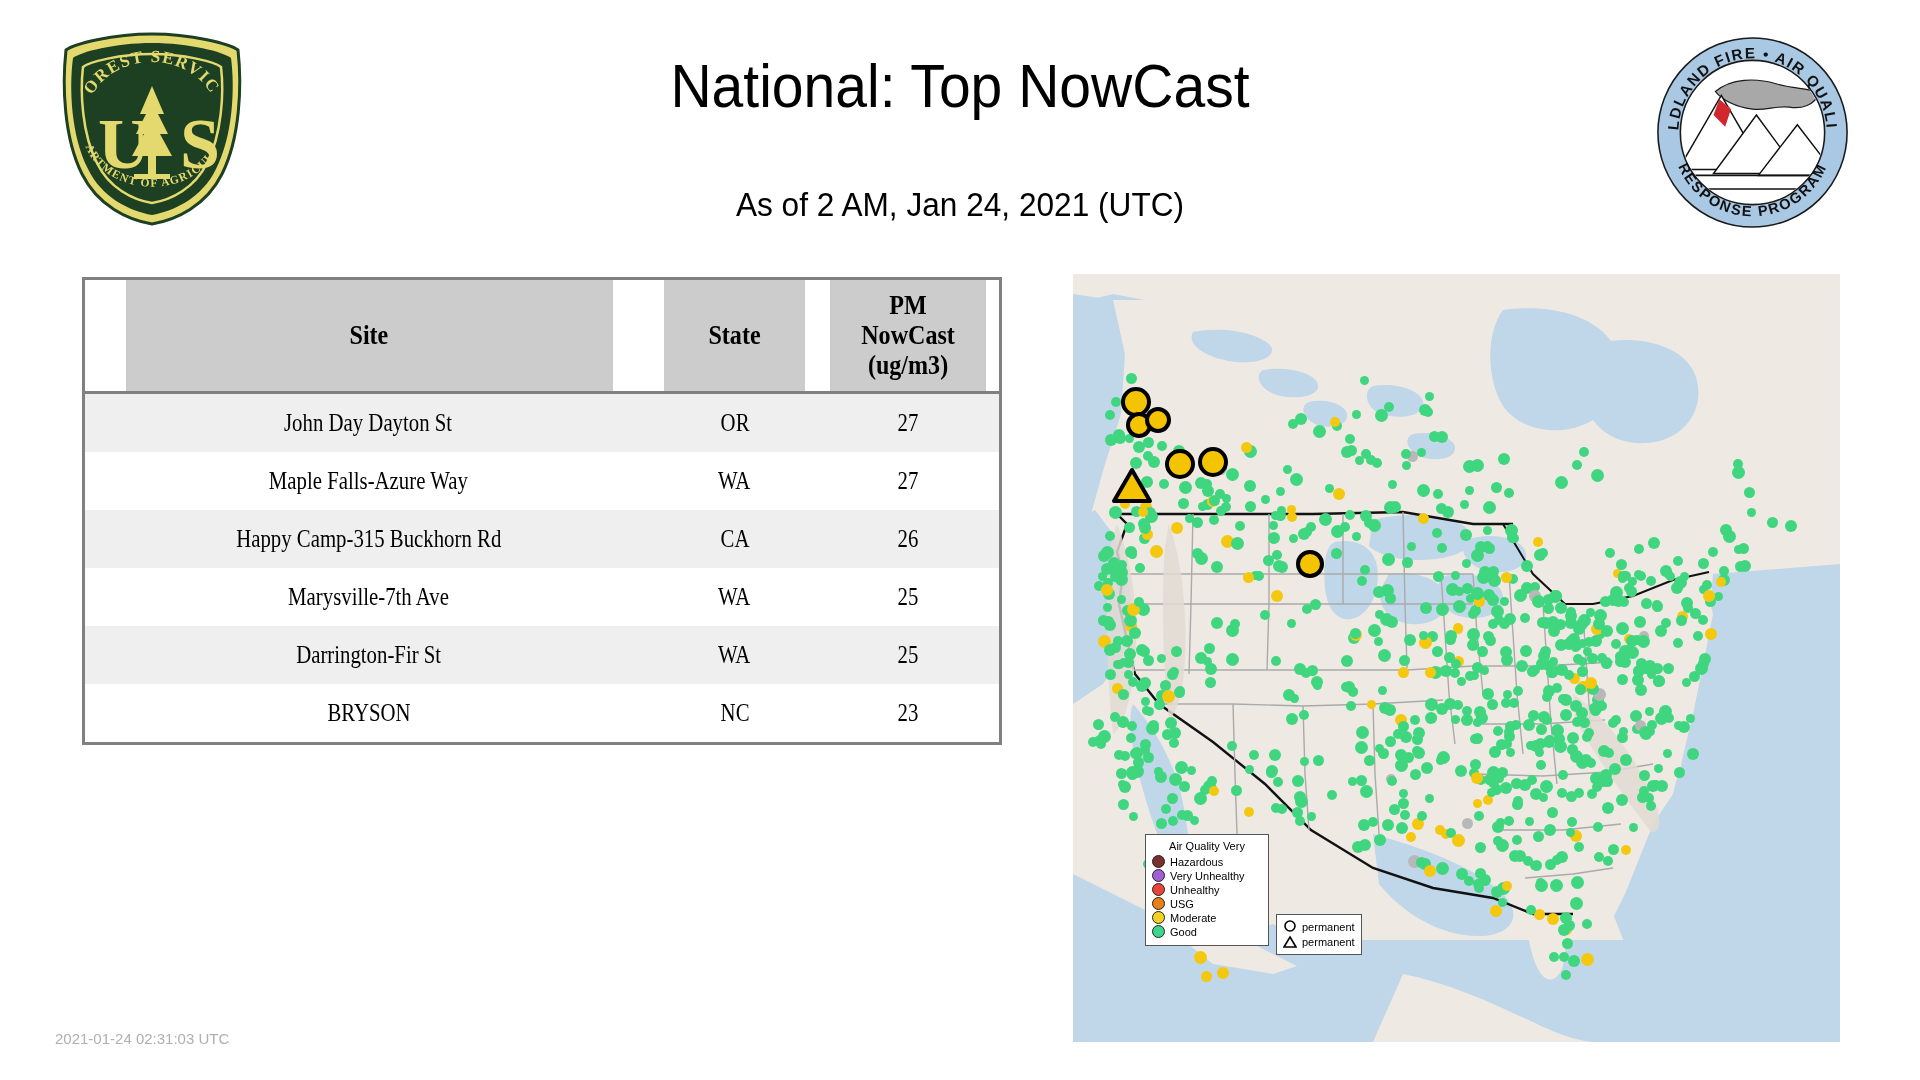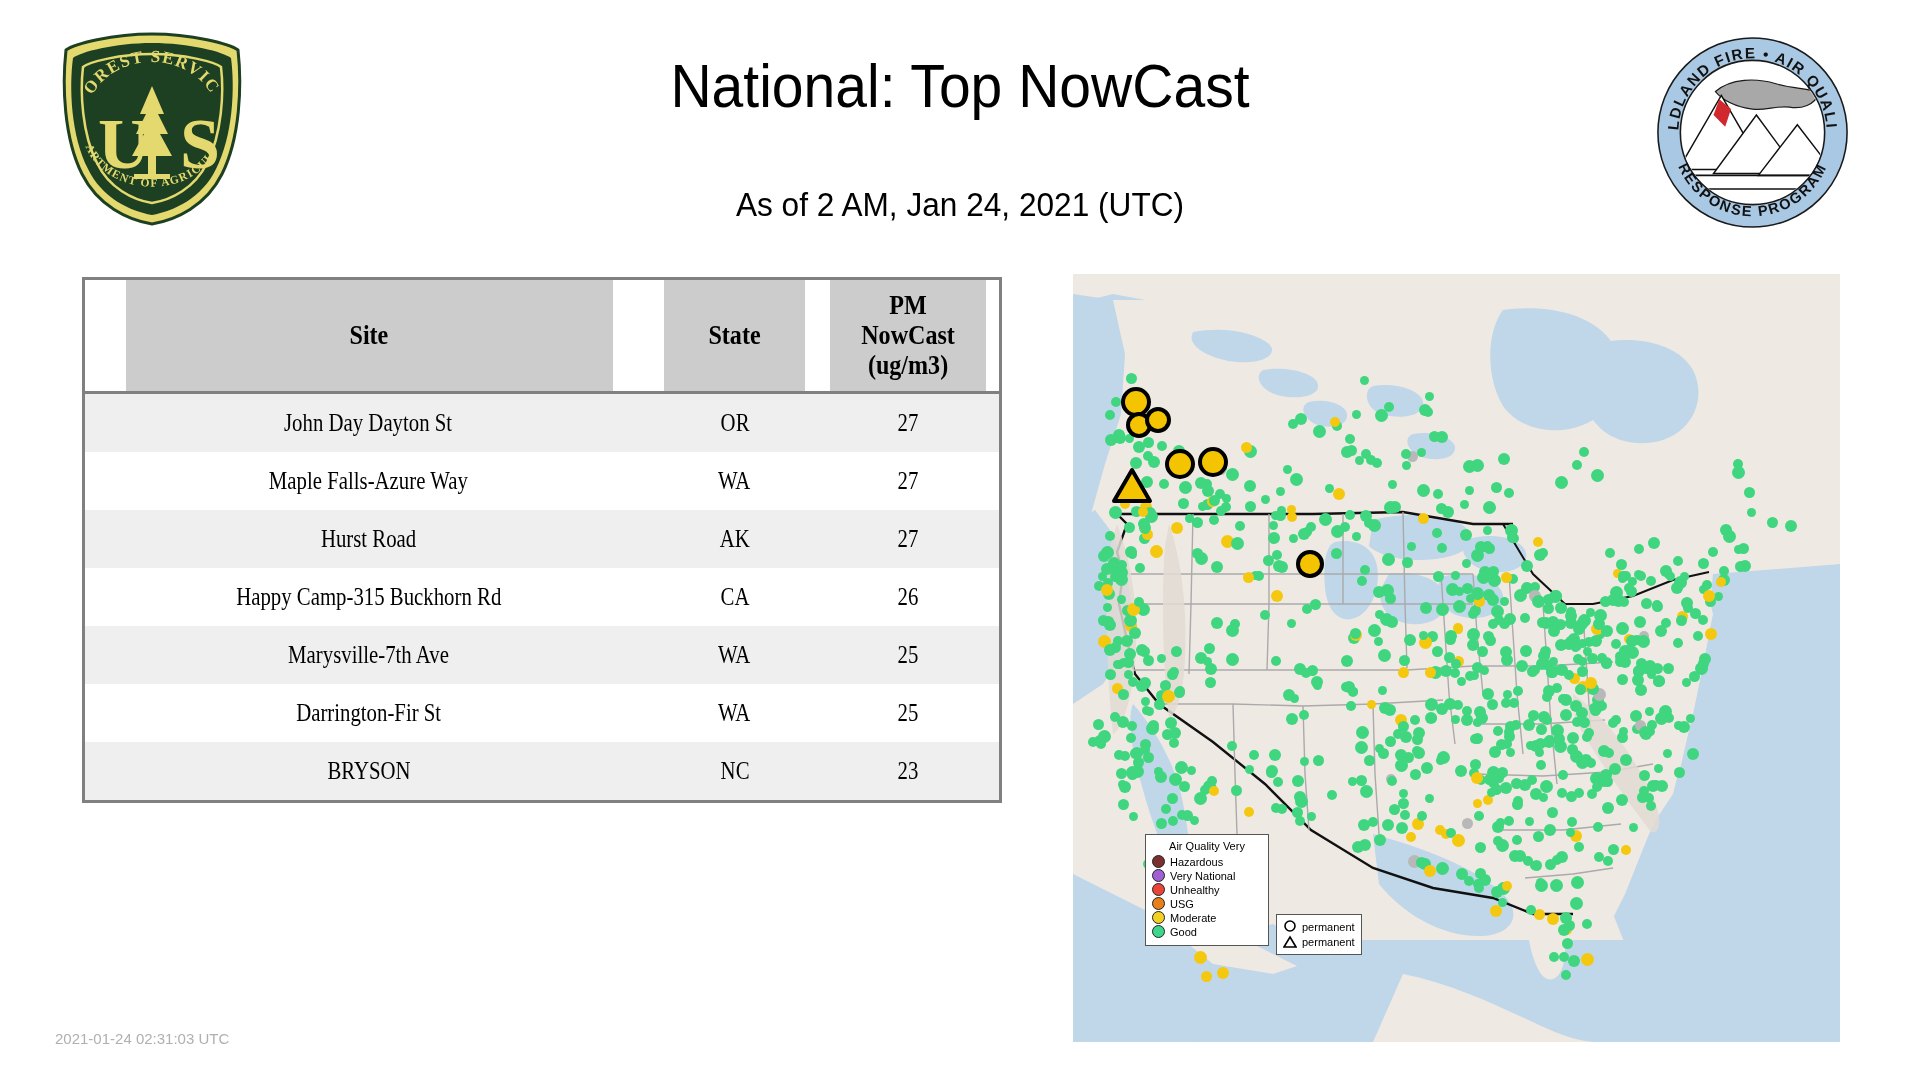--- a/index.html
+++ b/index.html
@@ -173,25 +173,20 @@
       </thead>
       <tbody id="tbody">
           <tr>
             <td><span>John Day Dayton St</span></td>
             <td><span>OR</span></td>
             <td><span>27</span></td>
           </tr>
           <tr>
             <td><span>Maple Falls-Azure Way</span></td>
             <td><span>WA</span></td>
-            <td><span>27</span></td>
-          </tr>
-          <tr>
-            <td><span>Hurst Road</span></td>
-            <td><span>AK</span></td>
             <td><span>27</span></td>
           </tr>
           <tr>
             <td><span>Happy Camp-315 Buckhorn Rd</span></td>
             <td><span>CA</span></td>
             <td><span>26</span></td>
           </tr>
           <tr>
             <td><span>Marysville-7th Ave</span></td>
             <td><span>WA</span></td>
@@ -1140,21 +1135,21 @@
 
     <div id="aqi-legend">
       <div class="lg-title">Air Quality Very</div>
       <div id="aqi-legend-rows">
           <div class="lg-row">
             <span class="sw" style="background: rgb(123, 47, 47);"></span>
             <span class="lb">Hazardous</span>
           </div>
           <div class="lg-row">
             <span class="sw" style="background: rgb(160, 95, 211);"></span>
-            <span class="lb">Very National</span>
+            <span class="lb">Very Unhealthy</span>
           </div>
           <div class="lg-row">
             <span class="sw" style="background: rgb(232, 68, 58);"></span>
             <span class="lb">Unhealthy</span>
           </div>
           <div class="lg-row">
             <span class="sw" style="background: rgb(232, 128, 26);"></span>
             <span class="lb">USG</span>
           </div>
           <div class="lg-row">

